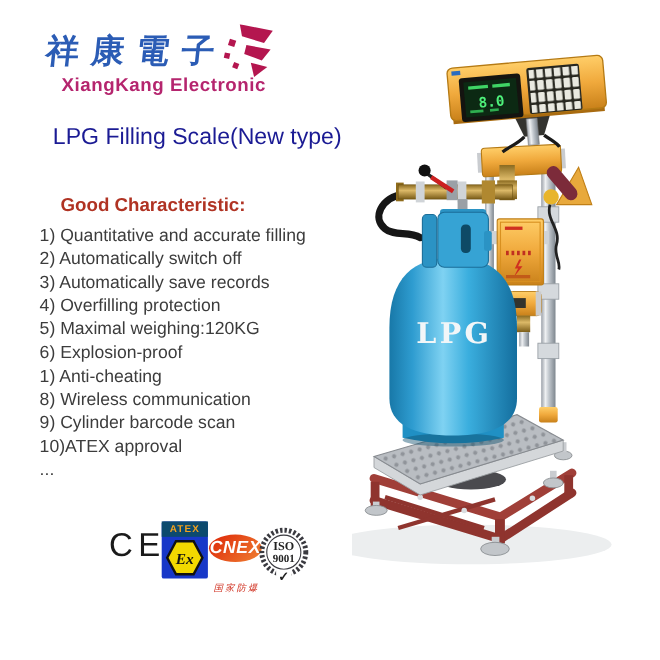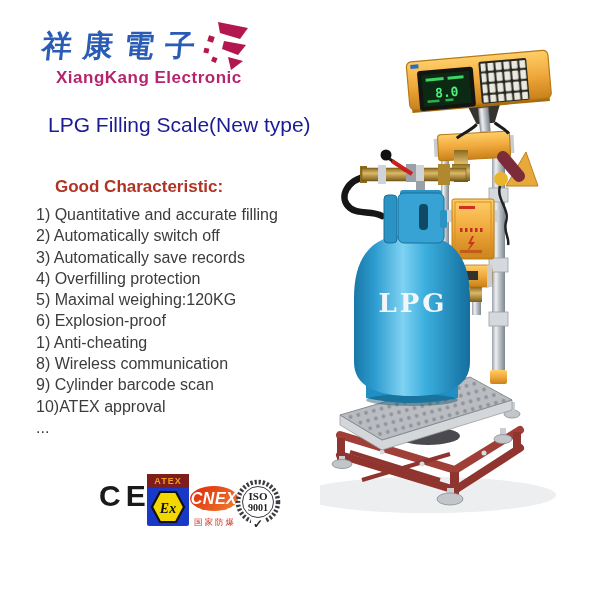--- a/index.html
+++ b/index.html
@@ -5,31 +5,31 @@
   html,body{margin:0;padding:0;background:#ffffff;}
   #canvas{position:relative;width:600px;height:600px;background:#ffffff;overflow:hidden;
           font-family:"Liberation Sans",sans-serif;}
   .abs{position:absolute;}
   .logo-cn{left:42px;top:26px;font-size:30px;font-weight:bold;color:#2b5cb5;
            letter-spacing:11px;font-family:"DejaVu Sans",sans-serif;transform:skewX(-6deg);}
   .logo-en{left:56px;top:68px;font-size:17px;font-weight:600;color:#b5256e;letter-spacing:.5px;text-align:right;}
   .page-title{left:48px;top:113px;font-size:21px;font-weight:normal;color:#1b1b94;}
   .char-heading{left:55px;top:177px;font-size:17px;font-weight:bold;color:#b03323;}
   .features{left:36px;top:204px;width:290px;font-size:16px;color:#3c3c3c;line-height:21.3px;}
-  .ce-text{left:99px;top:479px;font-size:30px;font-weight:700;color:#1a1a1a;letter-spacing:5px;}
+  .ce-text{left:99px;top:479px;font-size:30px;font-weight:400;color:#1a1a1a;letter-spacing:5px;}
   .atex-badge{left:147px;top:474px;width:42px;height:52px;background:#1838c8;border-radius:2px;
               display:flex;flex-direction:column;align-items:center;}
-  .atex-header{width:100%;height:14px;background:#7f1d1d;color:#f0a020;font-size:9px;
+  .atex-header{width:100%;height:14px;background:#0c4a6e;color:#f0a020;font-size:9px;
                font-weight:bold;text-align:center;line-height:14px;letter-spacing:1px;}
   .cnex-badge{left:190px;top:486px;width:50px;text-align:center;}
   .cnex-oval{width:48px;height:25px;border-radius:50%;background:linear-gradient(135deg,#dd2406,#f08233);
              color:#fff;font-size:16px;font-weight:bold;font-style:italic;line-height:25px;
              text-align:center;letter-spacing:.5px;}
-  .cnex-cn{margin-top:6px;color:#d03020;font-size:8.5px;letter-spacing:2px;
-           font-family:"DejaVu Sans",sans-serif;}
+  .cnex-cn{margin-top:18px;color:#d03020;font-size:8.5px;letter-spacing:2px;
+           font-family:"DejaVu Sans",sans-serif;font-style:italic;}
   .iso-badge{left:234px;top:475px;}
 </style>
 </head>
 <body>
 
 <div id="canvas">
 
   <div class="abs logo-cn">祥康電子</div>
   <svg class="abs" style="left:198px;top:22px" width="52" height="50" viewBox="0 0 52 50">
     <path d="M 20 0 L 50 6 L 42 17 L 22 11 Z" fill="#b4164f"></path>

